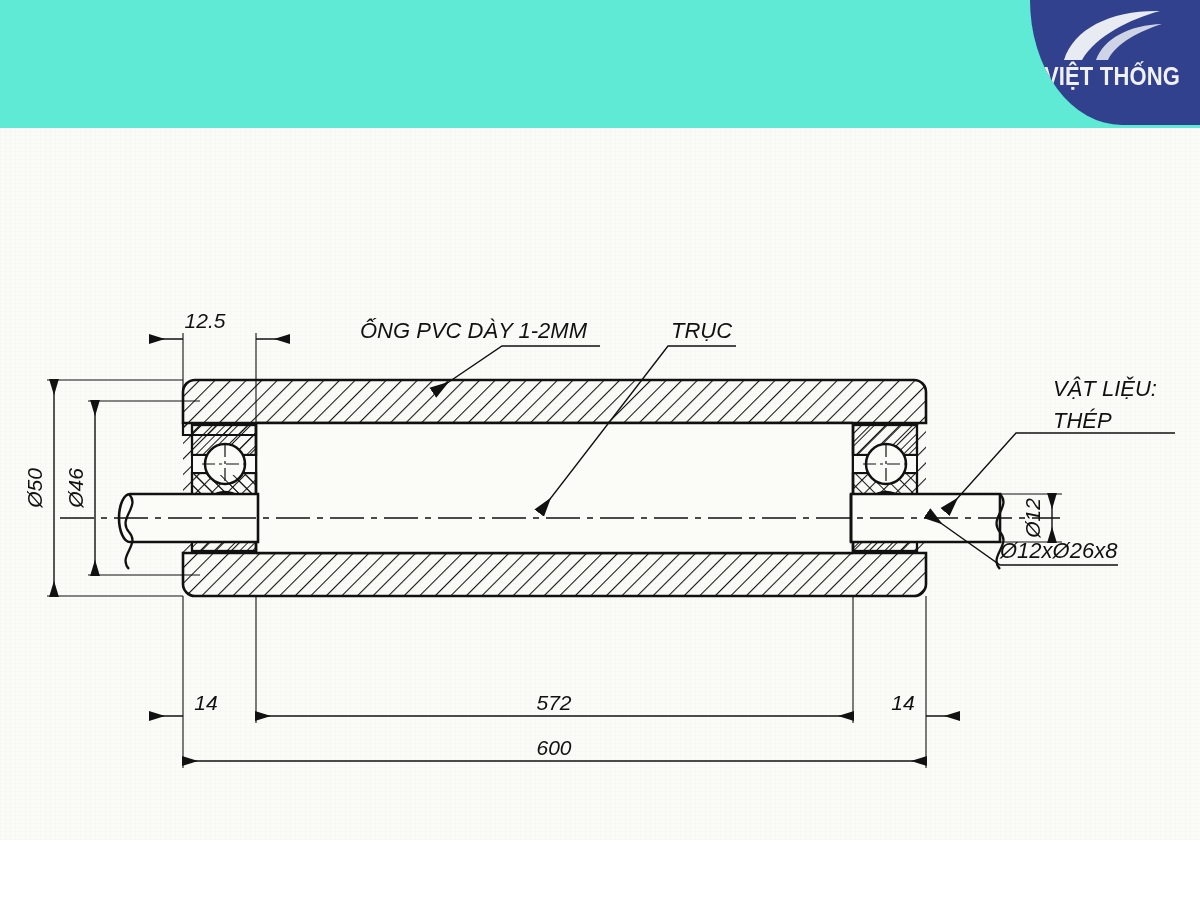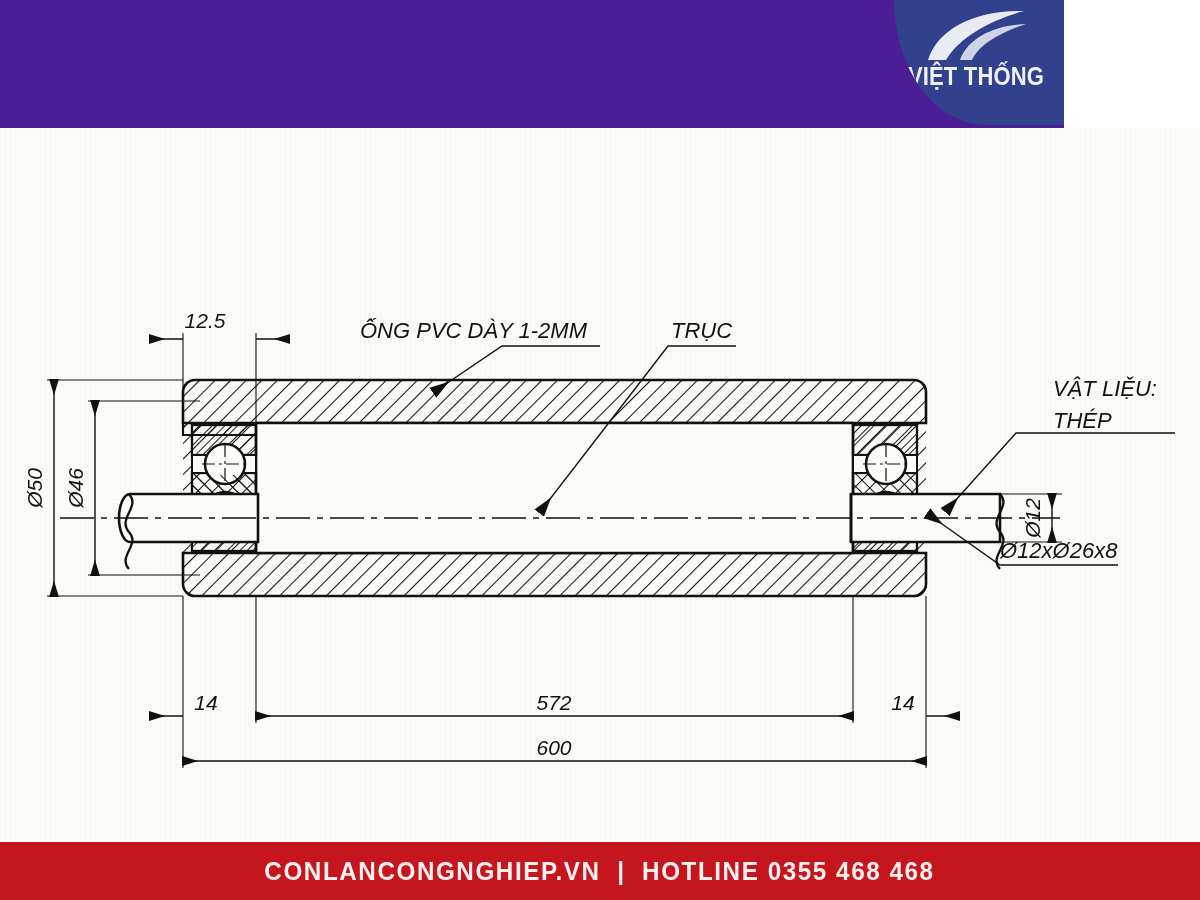--- a/index.html
+++ b/index.html
@@ -16,22 +16,22 @@
     position: relative;
     width: 1200px;
     height: 900px;
     background: #ffffff;
   }
 
   
   #header-band {
     position: absolute;
     left: 0; top: 0;
-    width: 1064px; height: 128px;
-    background: #4c1d95;
+    width: 1200px; height: 128px;
+    background: #5eead4;
   }
 
   #logo-badge {
     position: absolute;
     right: 0; top: 0;
     width: 170px; height: 125px;
     background: #31418d;
     border-bottom-left-radius: 92px 125px;
     overflow: hidden;
   }
@@ -303,17 +303,14 @@
         <text class="note-text" x="671" y="210">TRỤC</text>
 
         <text class="note-text" x="1053" y="268">VẬT LIỆU:</text>
         <text class="note-text" x="1053" y="300">THÉP</text>
 
         <text class="note-text" x="1000" y="430">Ø12xØ26x8</text>
       </g>
     </svg>
   </div>
 
-  <div id="footer-band">
-    <div id="footer-text">CONLANCONGNGHIEP.VN  |  HOTLINE 0355 468 468</div>
-  </div>
 
 </div>
 
 </body></html>

